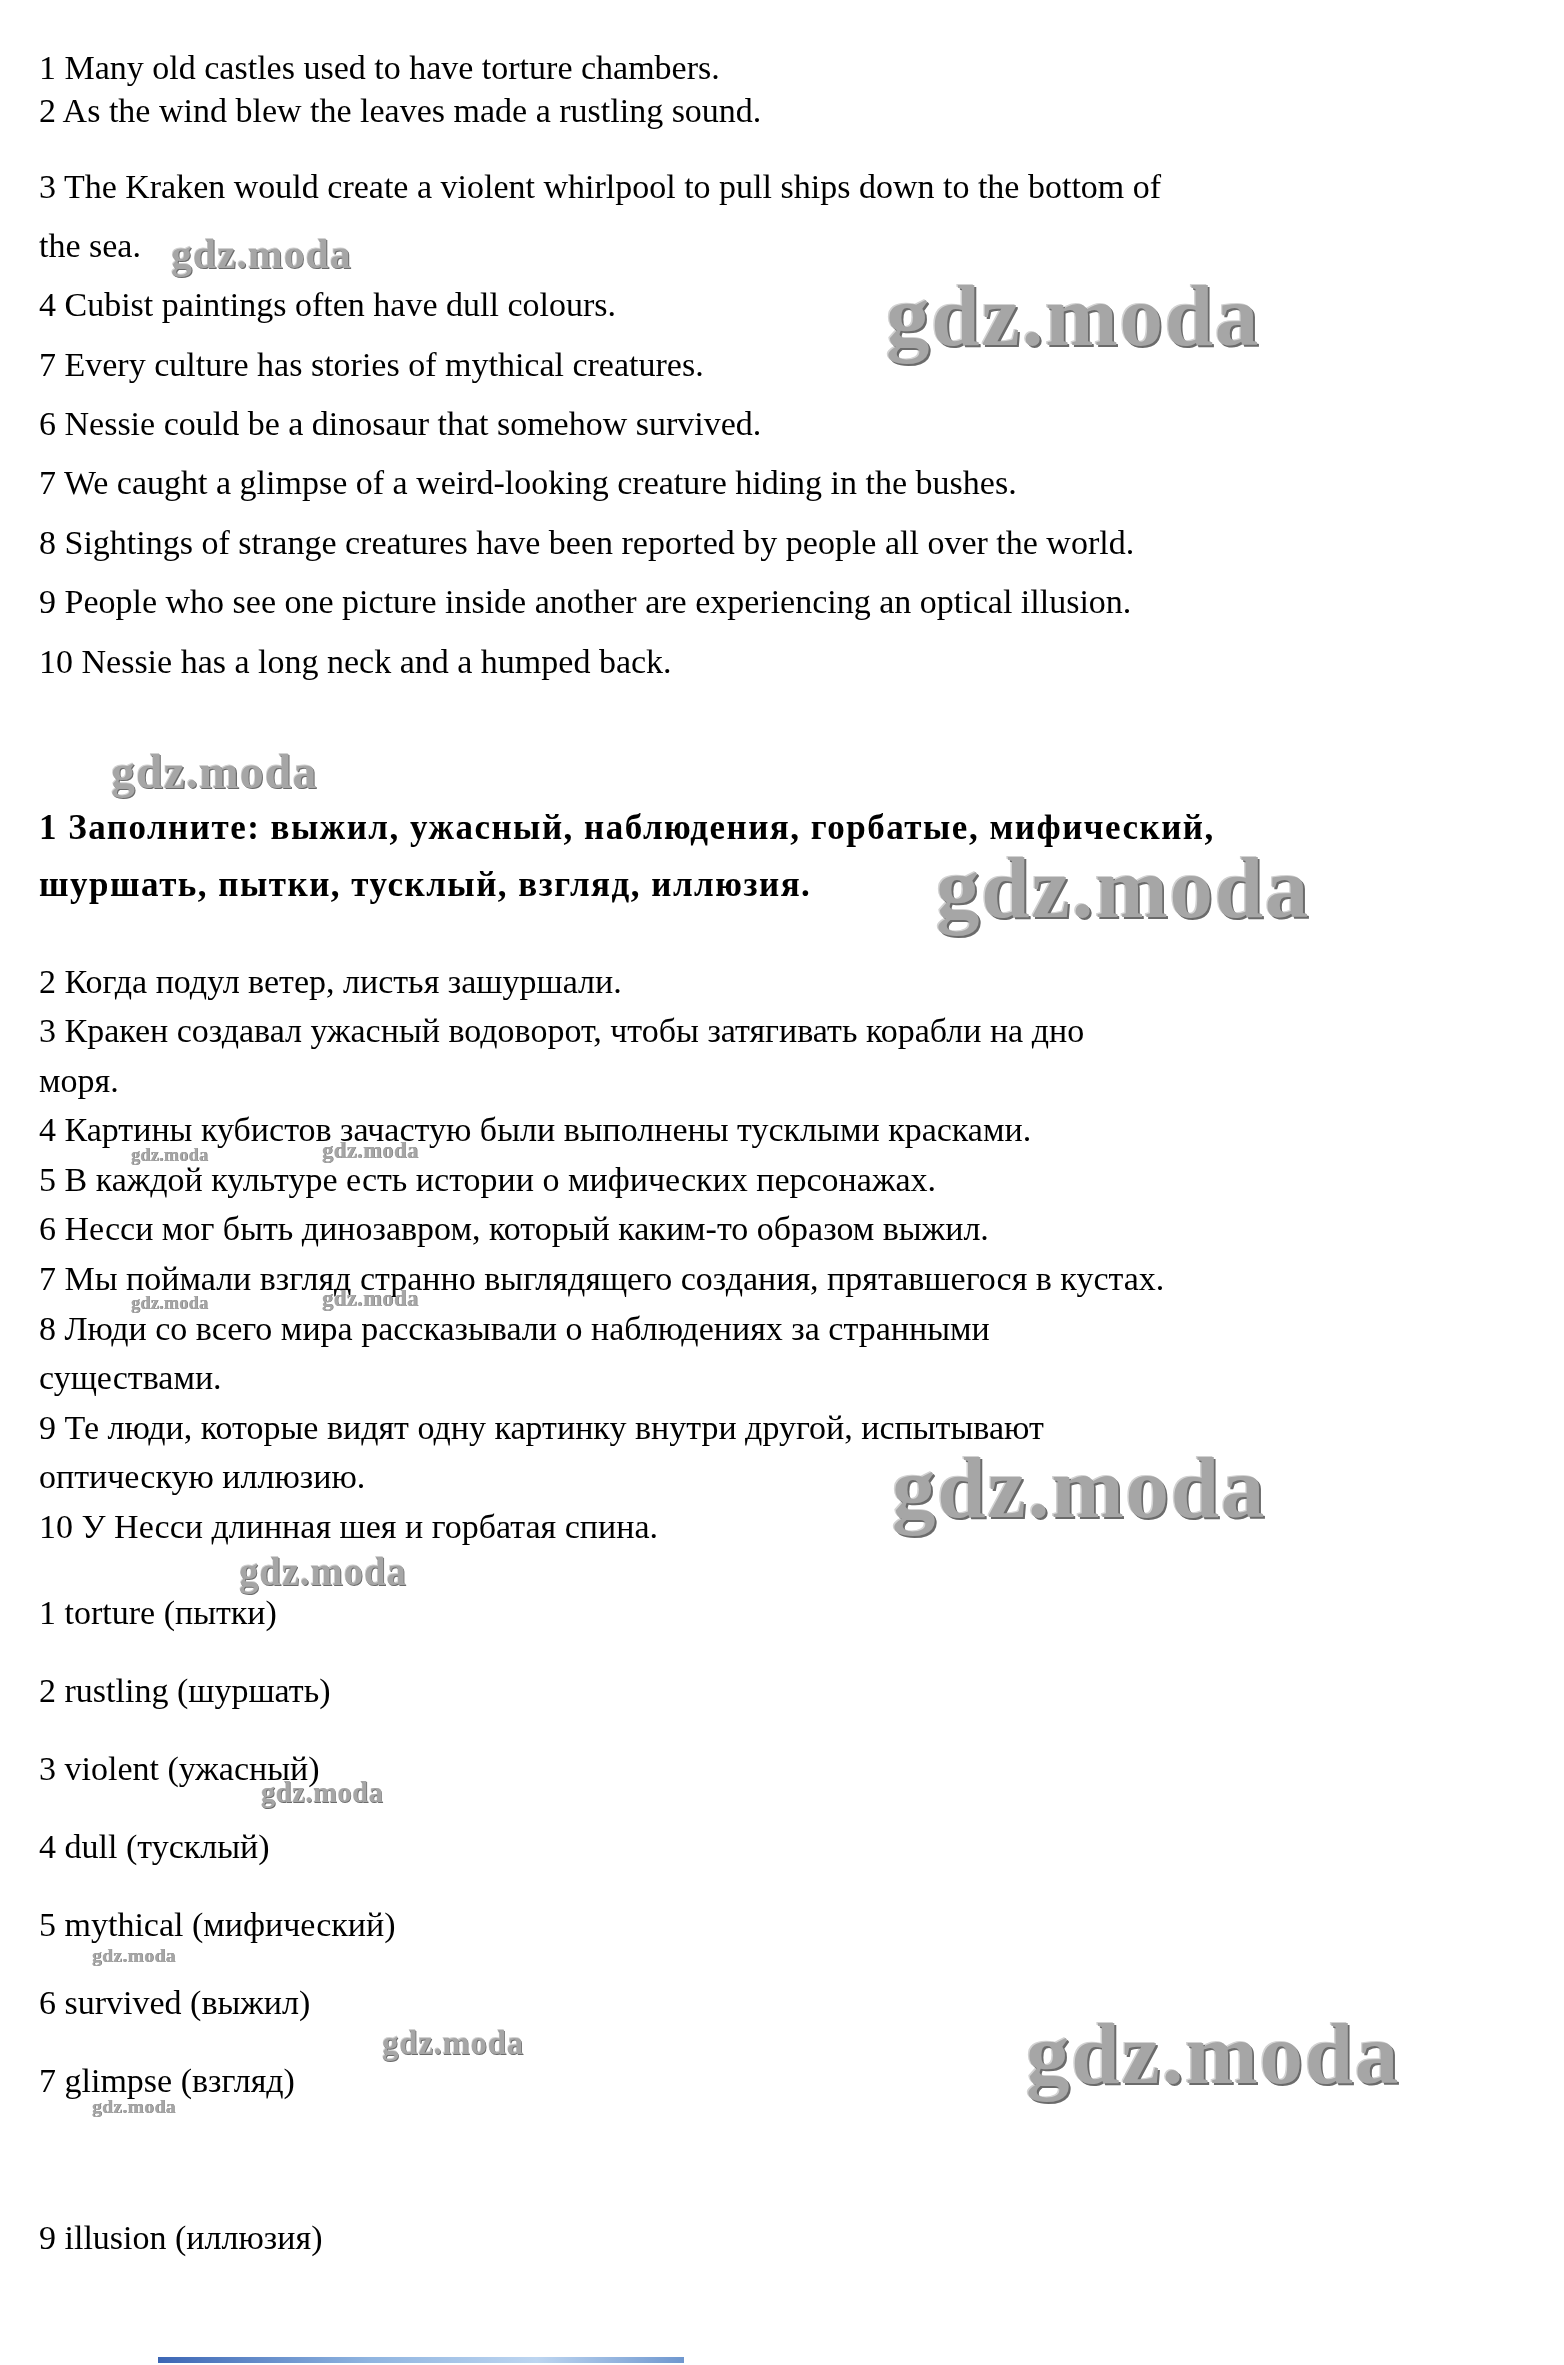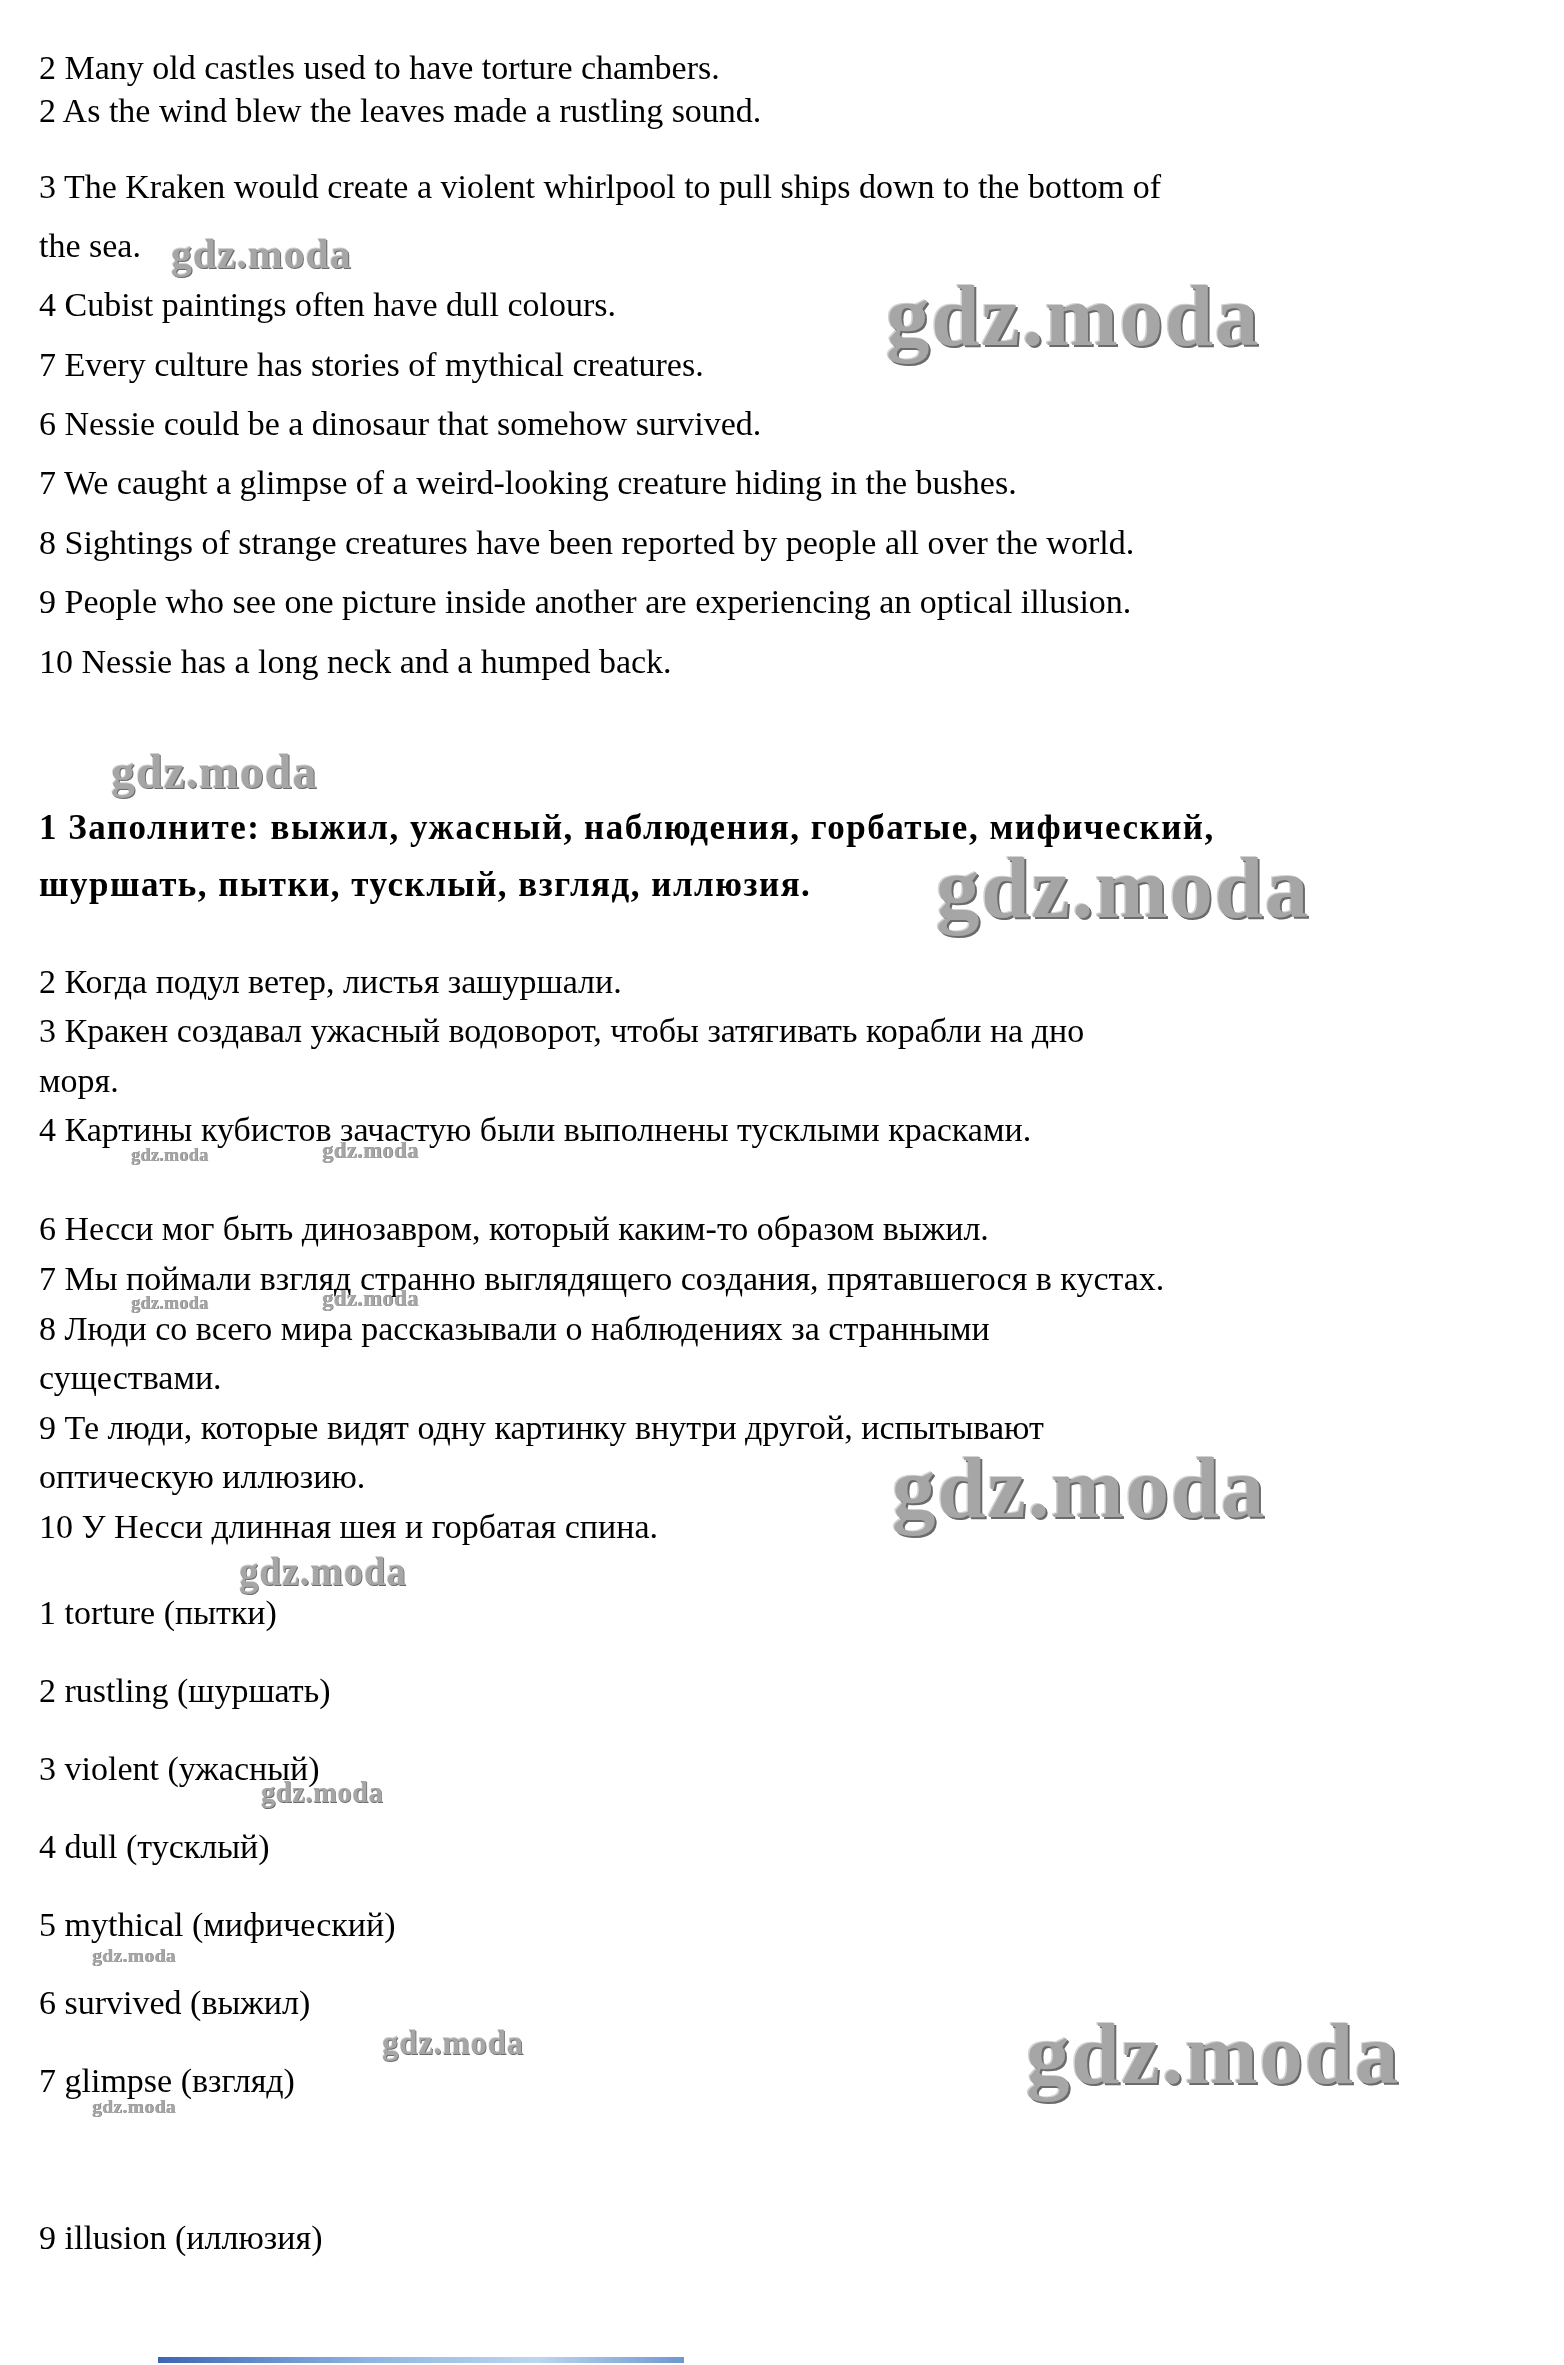--- a/index.html
+++ b/index.html
@@ -42,39 +42,40 @@
     width: 526px;
     height: 6px;
     background: linear-gradient(90deg, #3c66b5 0%, #8fb4e0 40%, #bdd5f0 72%, #6f97cf 100%);
   }
 </style>
 </head>
 <body>
 
 <div class="page">
 
-  <div class="ln" style="top:45px">2 Many old castles used to have torture chambers.</div>
+  <div class="ln" style="top:45px">1 Many old castles used to have torture chambers.</div>
   <div class="ln" style="top:88px">2 As the wind blew the leaves made a rustling sound.</div>
   <div class="ln" style="top:164px">3 The Kraken would create a violent whirlpool to pull ships down to the bottom of</div>
   <div class="ln" style="top:223px">the sea.</div>
   <div class="ln" style="top:282px">4 Cubist paintings often have dull colours.</div>
   <div class="ln" style="top:342px">7 Every culture has stories of mythical creatures.</div>
   <div class="ln" style="top:401px">6 Nessie could be a dinosaur that somehow survived.</div>
   <div class="ln" style="top:460px">7 We caught a glimpse of a weird-looking creature hiding in the bushes.</div>
   <div class="ln" style="top:520px">8 Sightings of strange creatures have been reported by people all over the world.</div>
   <div class="ln" style="top:579px">9 People who see one picture inside another are experiencing an optical illusion.</div>
   <div class="ln" style="top:639px">10 Nessie has a long neck and a humped back.</div>
 
   <div class="ln ln-b" style="top:805px">1 Заполните: выжил, ужасный, наблюдения, горбатые, мифический,</div>
   <div class="ln ln-b" style="top:862px">шуршать, пытки, тусклый, взгляд, иллюзия.</div>
 
   <div class="ln" style="top:959px">2 Когда подул ветер, листья зашуршали.</div>
   <div class="ln" style="top:1008px">3 Кракен создавал ужасный водоворот, чтобы затягивать корабли на дно</div>
   <div class="ln" style="top:1058px">моря.</div>
   <div class="ln" style="top:1107px">4 Картины кубистов зачастую были выполнены тусклыми красками.</div>
+  <div class="ln" style="top:1157px">5 В каждой культуре есть истории о мифических персонажах.</div>
   <div class="ln" style="top:1206px">6 Несси мог быть динозавром, который каким-то образом выжил.</div>
   <div class="ln" style="top:1256px">7 Мы поймали взгляд странно выглядящего создания, прятавшегося в кустах.</div>
   <div class="ln" style="top:1306px">8 Люди со всего мира рассказывали о наблюдениях за странными</div>
   <div class="ln" style="top:1355px">существами.</div>
   <div class="ln" style="top:1405px">9 Те люди, которые видят одну картинку внутри другой, испытывают</div>
   <div class="ln" style="top:1454px">оптическую иллюзию.</div>
   <div class="ln" style="top:1504px">10 У Несси длинная шея и горбатая спина.</div>
 
   <div class="ln" style="top:1590px">1 torture (пытки)</div>
   <div class="ln" style="top:1668px">2 rustling (шуршать)</div>

